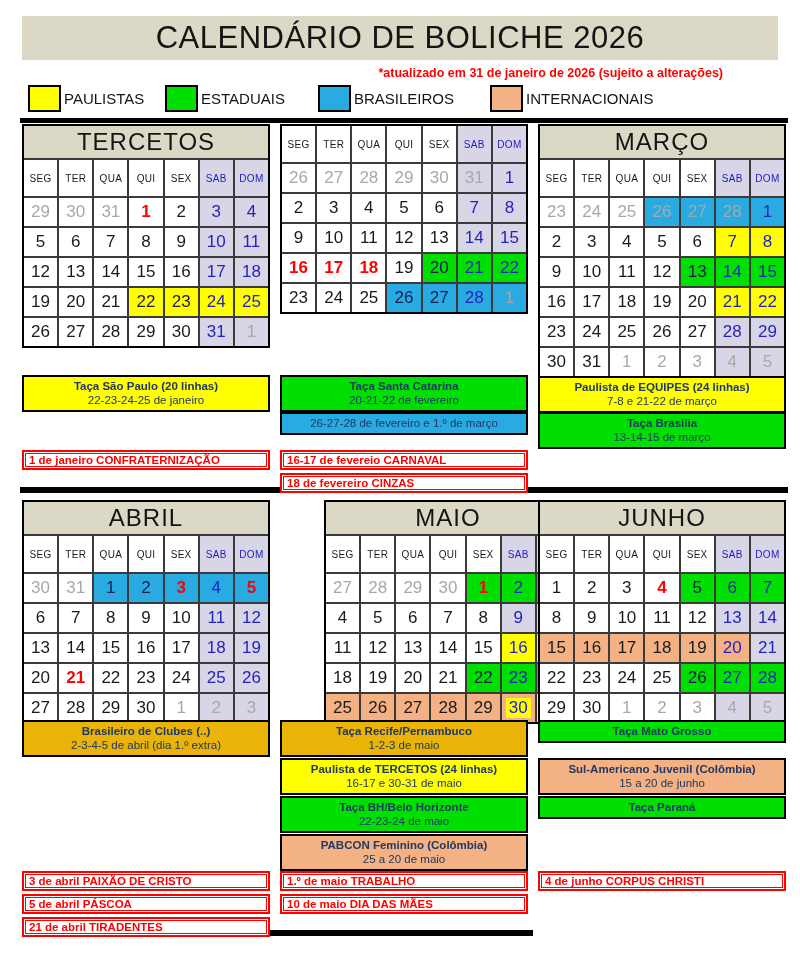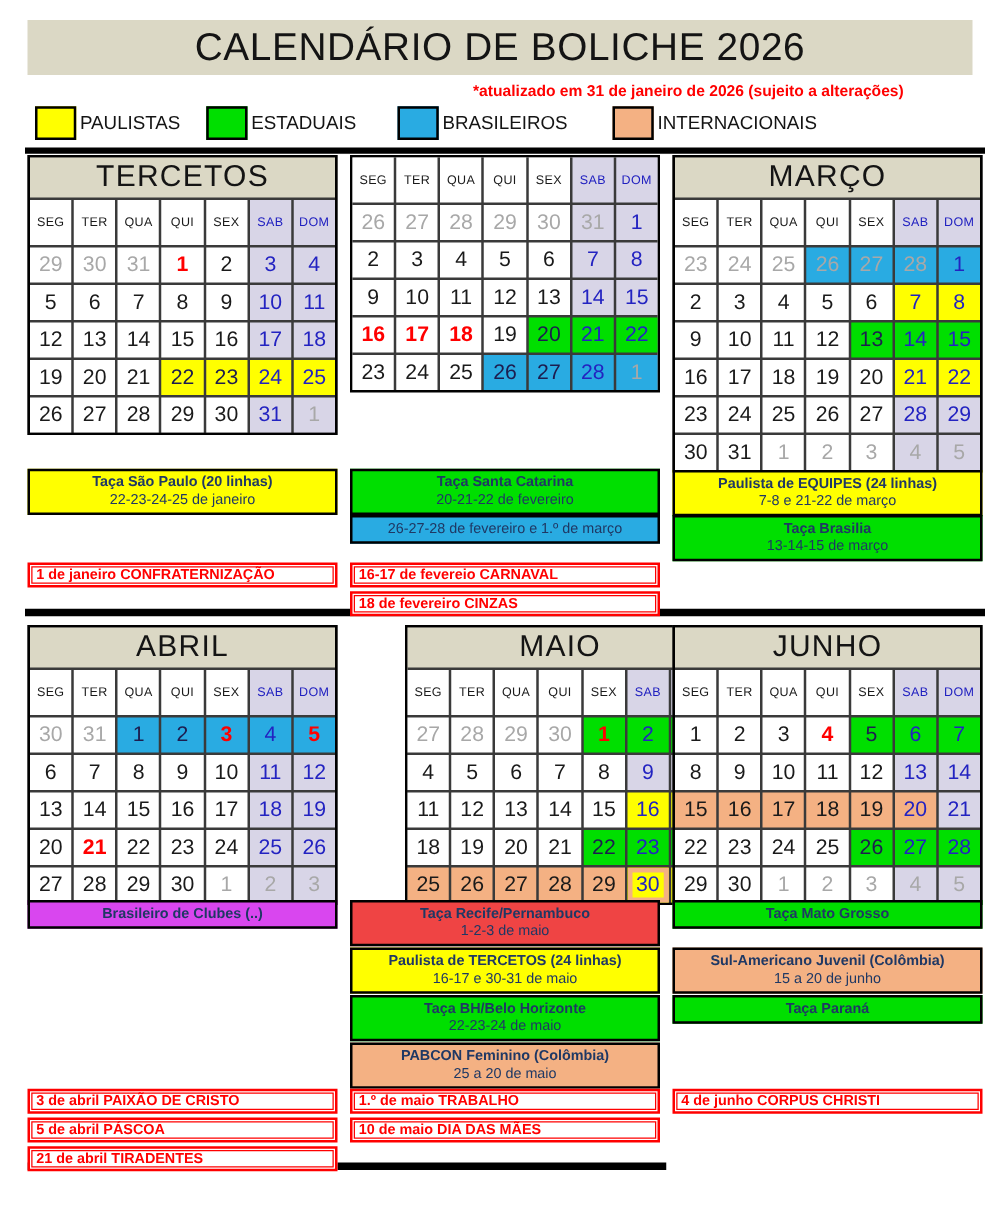--- a/index.html
+++ b/index.html
@@ -379,24 +379,25 @@
         <div class="l2">26-27-28 de fevereiro e 1.º de março</div>
       </div>
       <div class="event" style="left: 538px; top: 376px; background: rgb(255, 255, 0);">
         <div class="l1">Paulista de EQUIPES (24 linhas)</div>
         <div class="l2">7-8 e 21-22 de março</div>
       </div>
       <div class="event" style="left: 538px; top: 412px; background: rgb(0, 223, 0);">
         <div class="l1">Taça Brasilia</div>
         <div class="l2">13-14-15 de março</div>
       </div>
-      <div class="event" style="left: 22px; top: 720px; background: #d946ef;">
+      <div class="event" style="left: 22px; top: 720px; background: #eab308;">
         <div class="l1">Brasileiro de Clubes (..)</div>
-      </div>
-      <div class="event" style="left: 280px; top: 720px; background: #ef4444;">
+        <div class="l2">2-3-4-5 de abril (dia 1.º extra)</div>
+      </div>
+      <div class="event" style="left: 280px; top: 720px; background: #eab308;">
         <div class="l1">Taça Recife/Pernambuco</div>
         <div class="l2">1-2-3 de maio</div>
       </div>
       <div class="event" style="left: 280px; top: 758px; background: rgb(255, 255, 0);">
         <div class="l1">Paulista de TERCETOS (24 linhas)</div>
         <div class="l2">16-17 e 30-31 de maio</div>
       </div>
       <div class="event" style="left: 280px; top: 796px; background: rgb(0, 223, 0);">
         <div class="l1">Taça BH/Belo Horizonte</div>
         <div class="l2">22-23-24 de maio</div>

